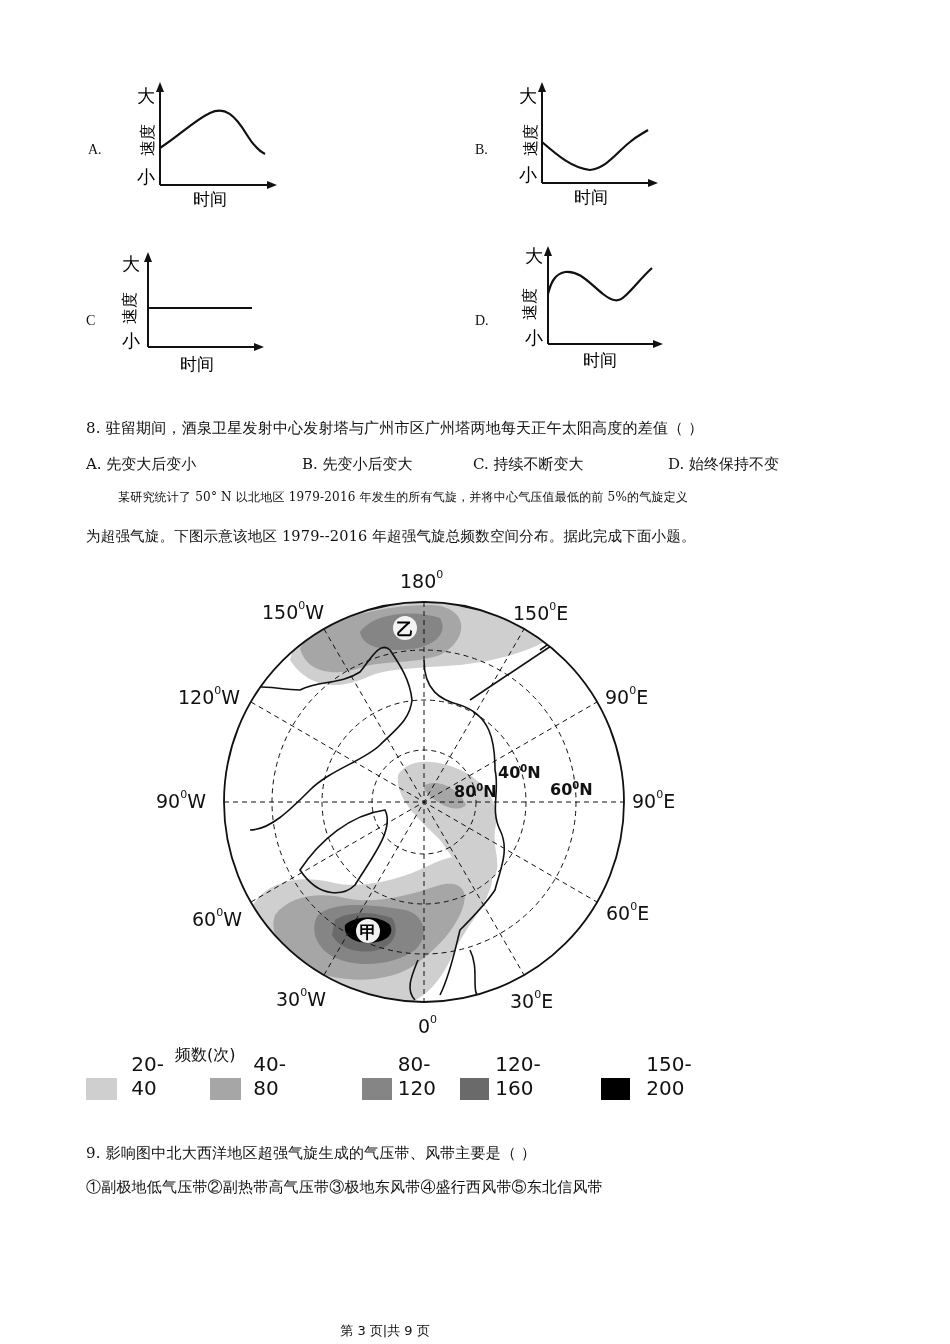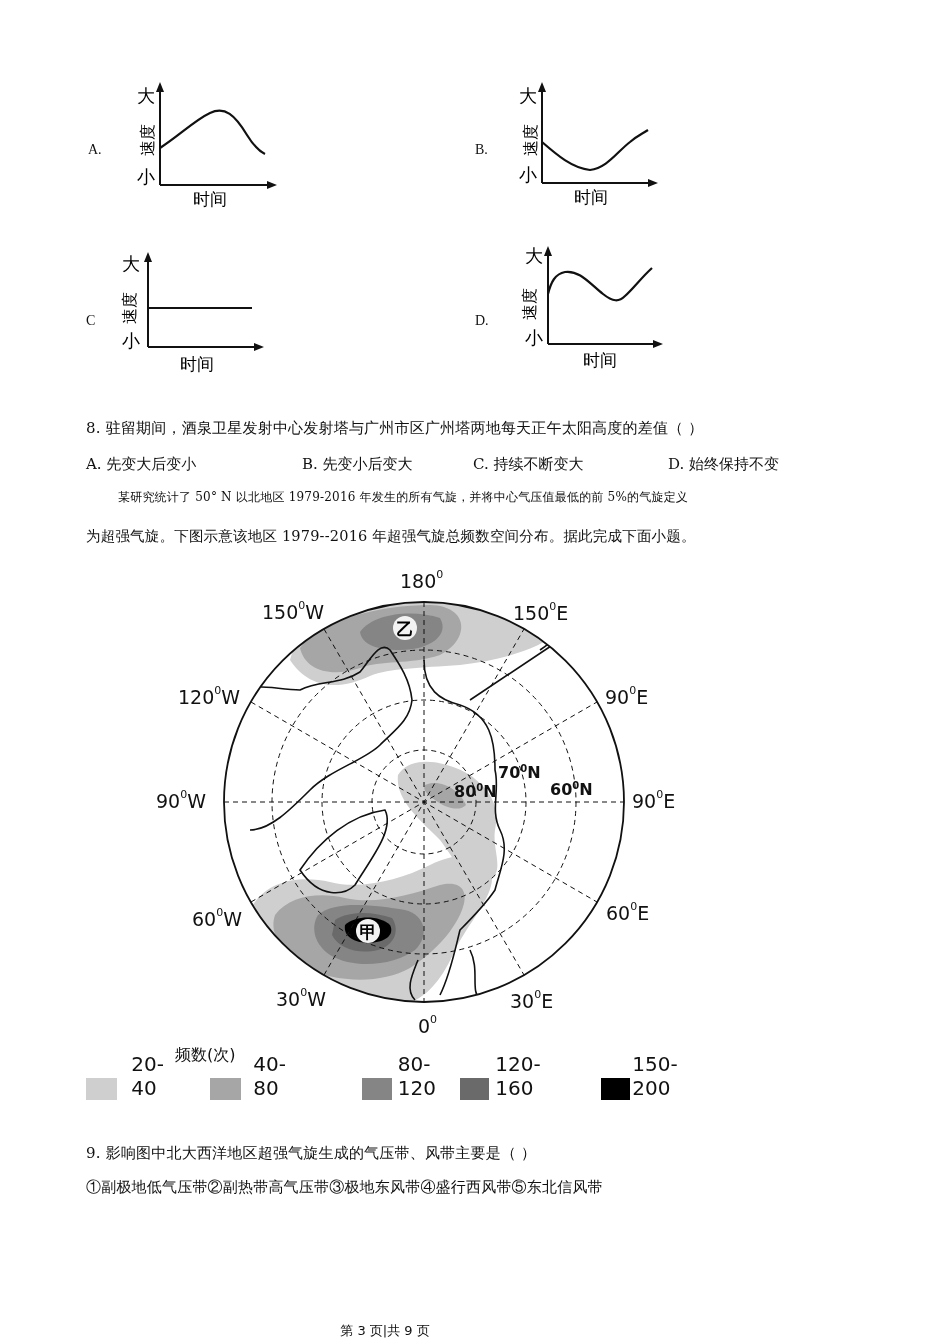--- a/index.html
+++ b/index.html
@@ -154,21 +154,21 @@
 <div class="map-label" style="left:178px;top:686px;"><span>120</span><sup>0</sup><span>W</span></div>
 <div class="map-label" style="left:605px;top:686px;"><span>90</span><sup>0</sup><span>E</span></div>
 <div class="map-label" style="left:156px;top:790px;"><span>90</span><sup>0</sup><span>W</span></div>
 <div class="map-label" style="left:632px;top:790px;"><span>90</span><sup>0</sup><span>E</span></div>
 <div class="map-label" style="left:192px;top:908px;"><span>60</span><sup>0</sup><span>W</span></div>
 <div class="map-label" style="left:606px;top:902px;"><span>60</span><sup>0</sup><span>E</span></div>
 <div class="map-label" style="left:276px;top:988px;"><span>30</span><sup>0</sup><span>W</span></div>
 <div class="map-label" style="left:510px;top:990px;"><span>30</span><sup>0</sup><span>E</span></div>
 <div class="map-label" style="left:418px;top:1015px;"><span>0</span><sup>0</sup></div>
 
-<div class="lat-label" style="left:498px;top:763px;"><span>70</span><sup>0</sup><span>N</span></div>
+<div class="lat-label" style="left:498px;top:763px;"><span>40</span><sup>0</sup><span>N</span></div>
 <div class="lat-label" style="left:454px;top:782px;"><span>80</span><sup>0</sup><span>N</span></div>
 <div class="lat-label" style="left:550px;top:780px;"><span>60</span><sup>0</sup><span>N</span></div>
 
 <div class="legend-title">频数(次)</div>
 <div class="legend">
   <div class="legend-item" style="left:0;">
     <span class="legend-swatch" style="background:#cfcfcf;"></span>
     <span class="legend-text">20-40</span>
   </div>
   <div class="legend-item" style="left:124px;">
@@ -178,20 +178,20 @@
   <div class="legend-item" style="left:248px;padding-left:28px;">
     <span class="legend-swatch" style="background:#858585;"></span>
     <span class="legend-text" style="margin-left:6px;">80-120</span>
   </div>
   <div class="legend-item" style="left:374px;">
     <span class="legend-swatch" style="background:#6a6a6a;"></span>
     <span class="legend-text" style="margin-left:6px;">120-160</span>
   </div>
   <div class="legend-item" style="left:515px;">
     <span class="legend-swatch" style="background:#000000;"></span>
-    <span class="legend-text" style="margin-left:2px;">150-200</span>
+    <span class="legend-text" style="margin-left:16px;">150-200</span>
   </div>
 </div>
 
 <div class="line-text" style="left:86px;top:1144px;">9. 影响图中北大西洋地区超强气旋生成的气压带、风带主要是（    ）</div>
 <div class="line-text" style="left:86px;top:1178px;">①副极地低气压带②副热带高气压带③极地东风带④盛行西风带⑤东北信风带</div>
 
 <div class="footer">第 3 页|共 9 页</div>
 
 </body></html>

